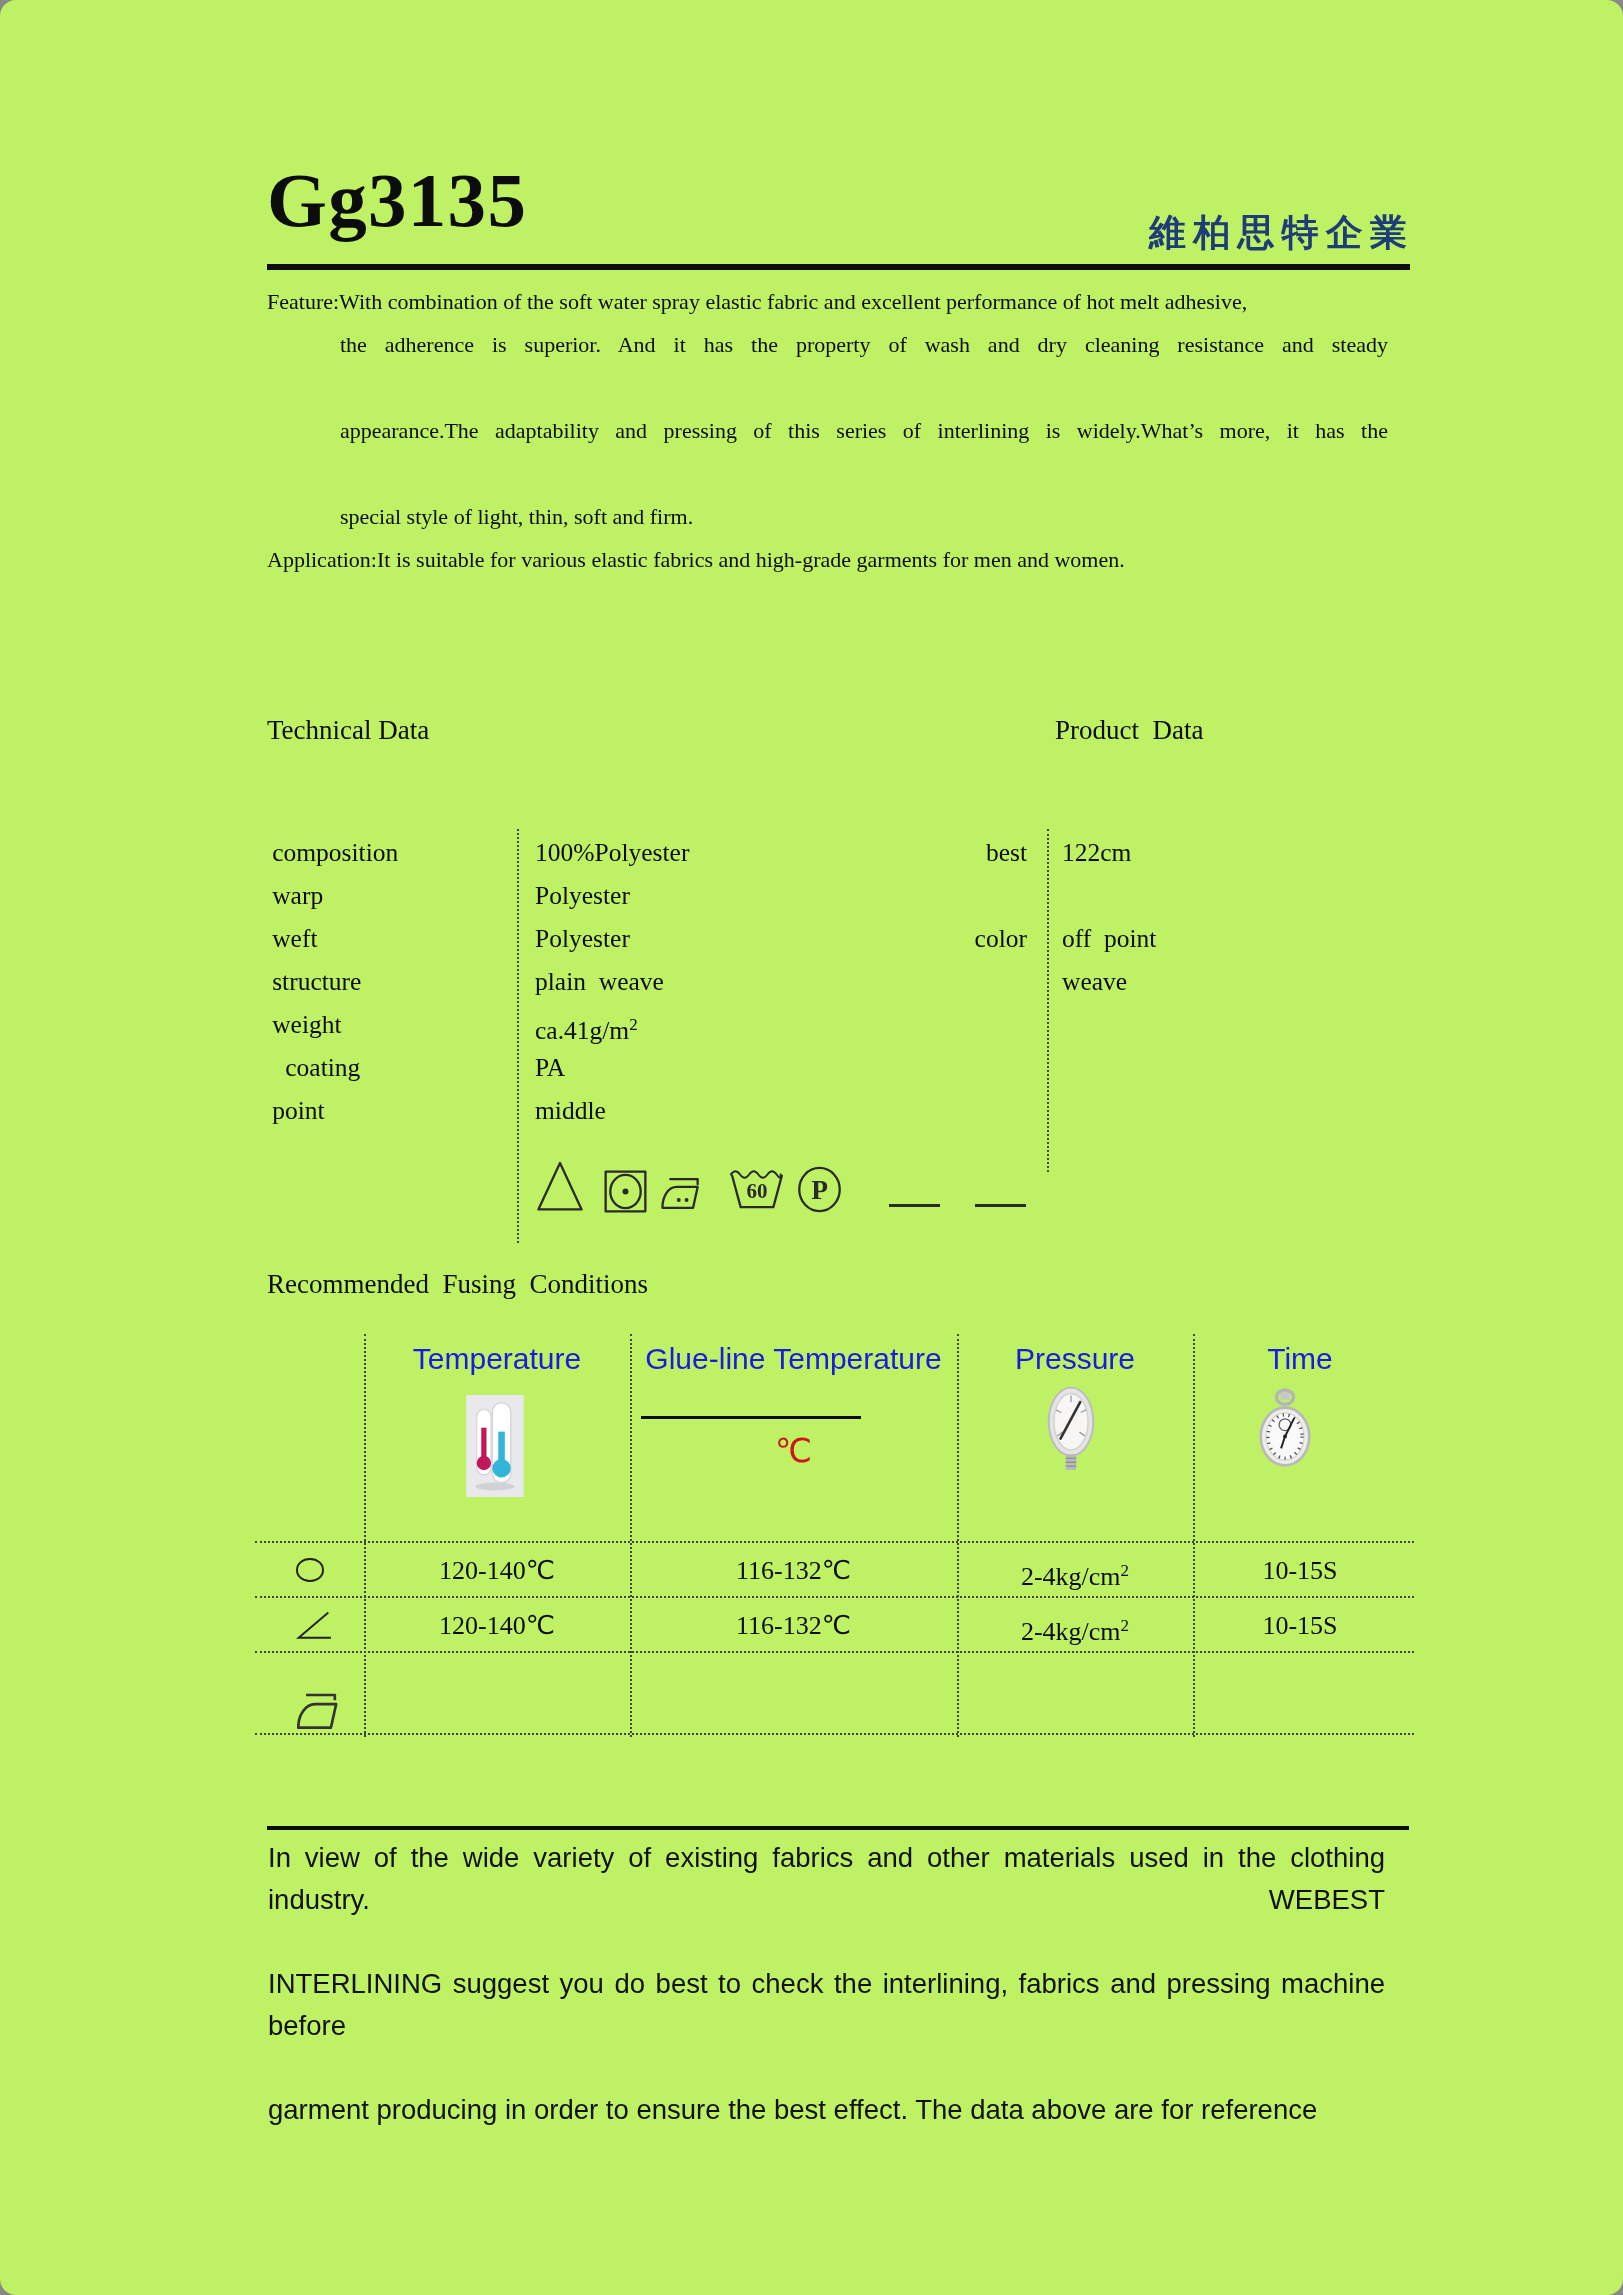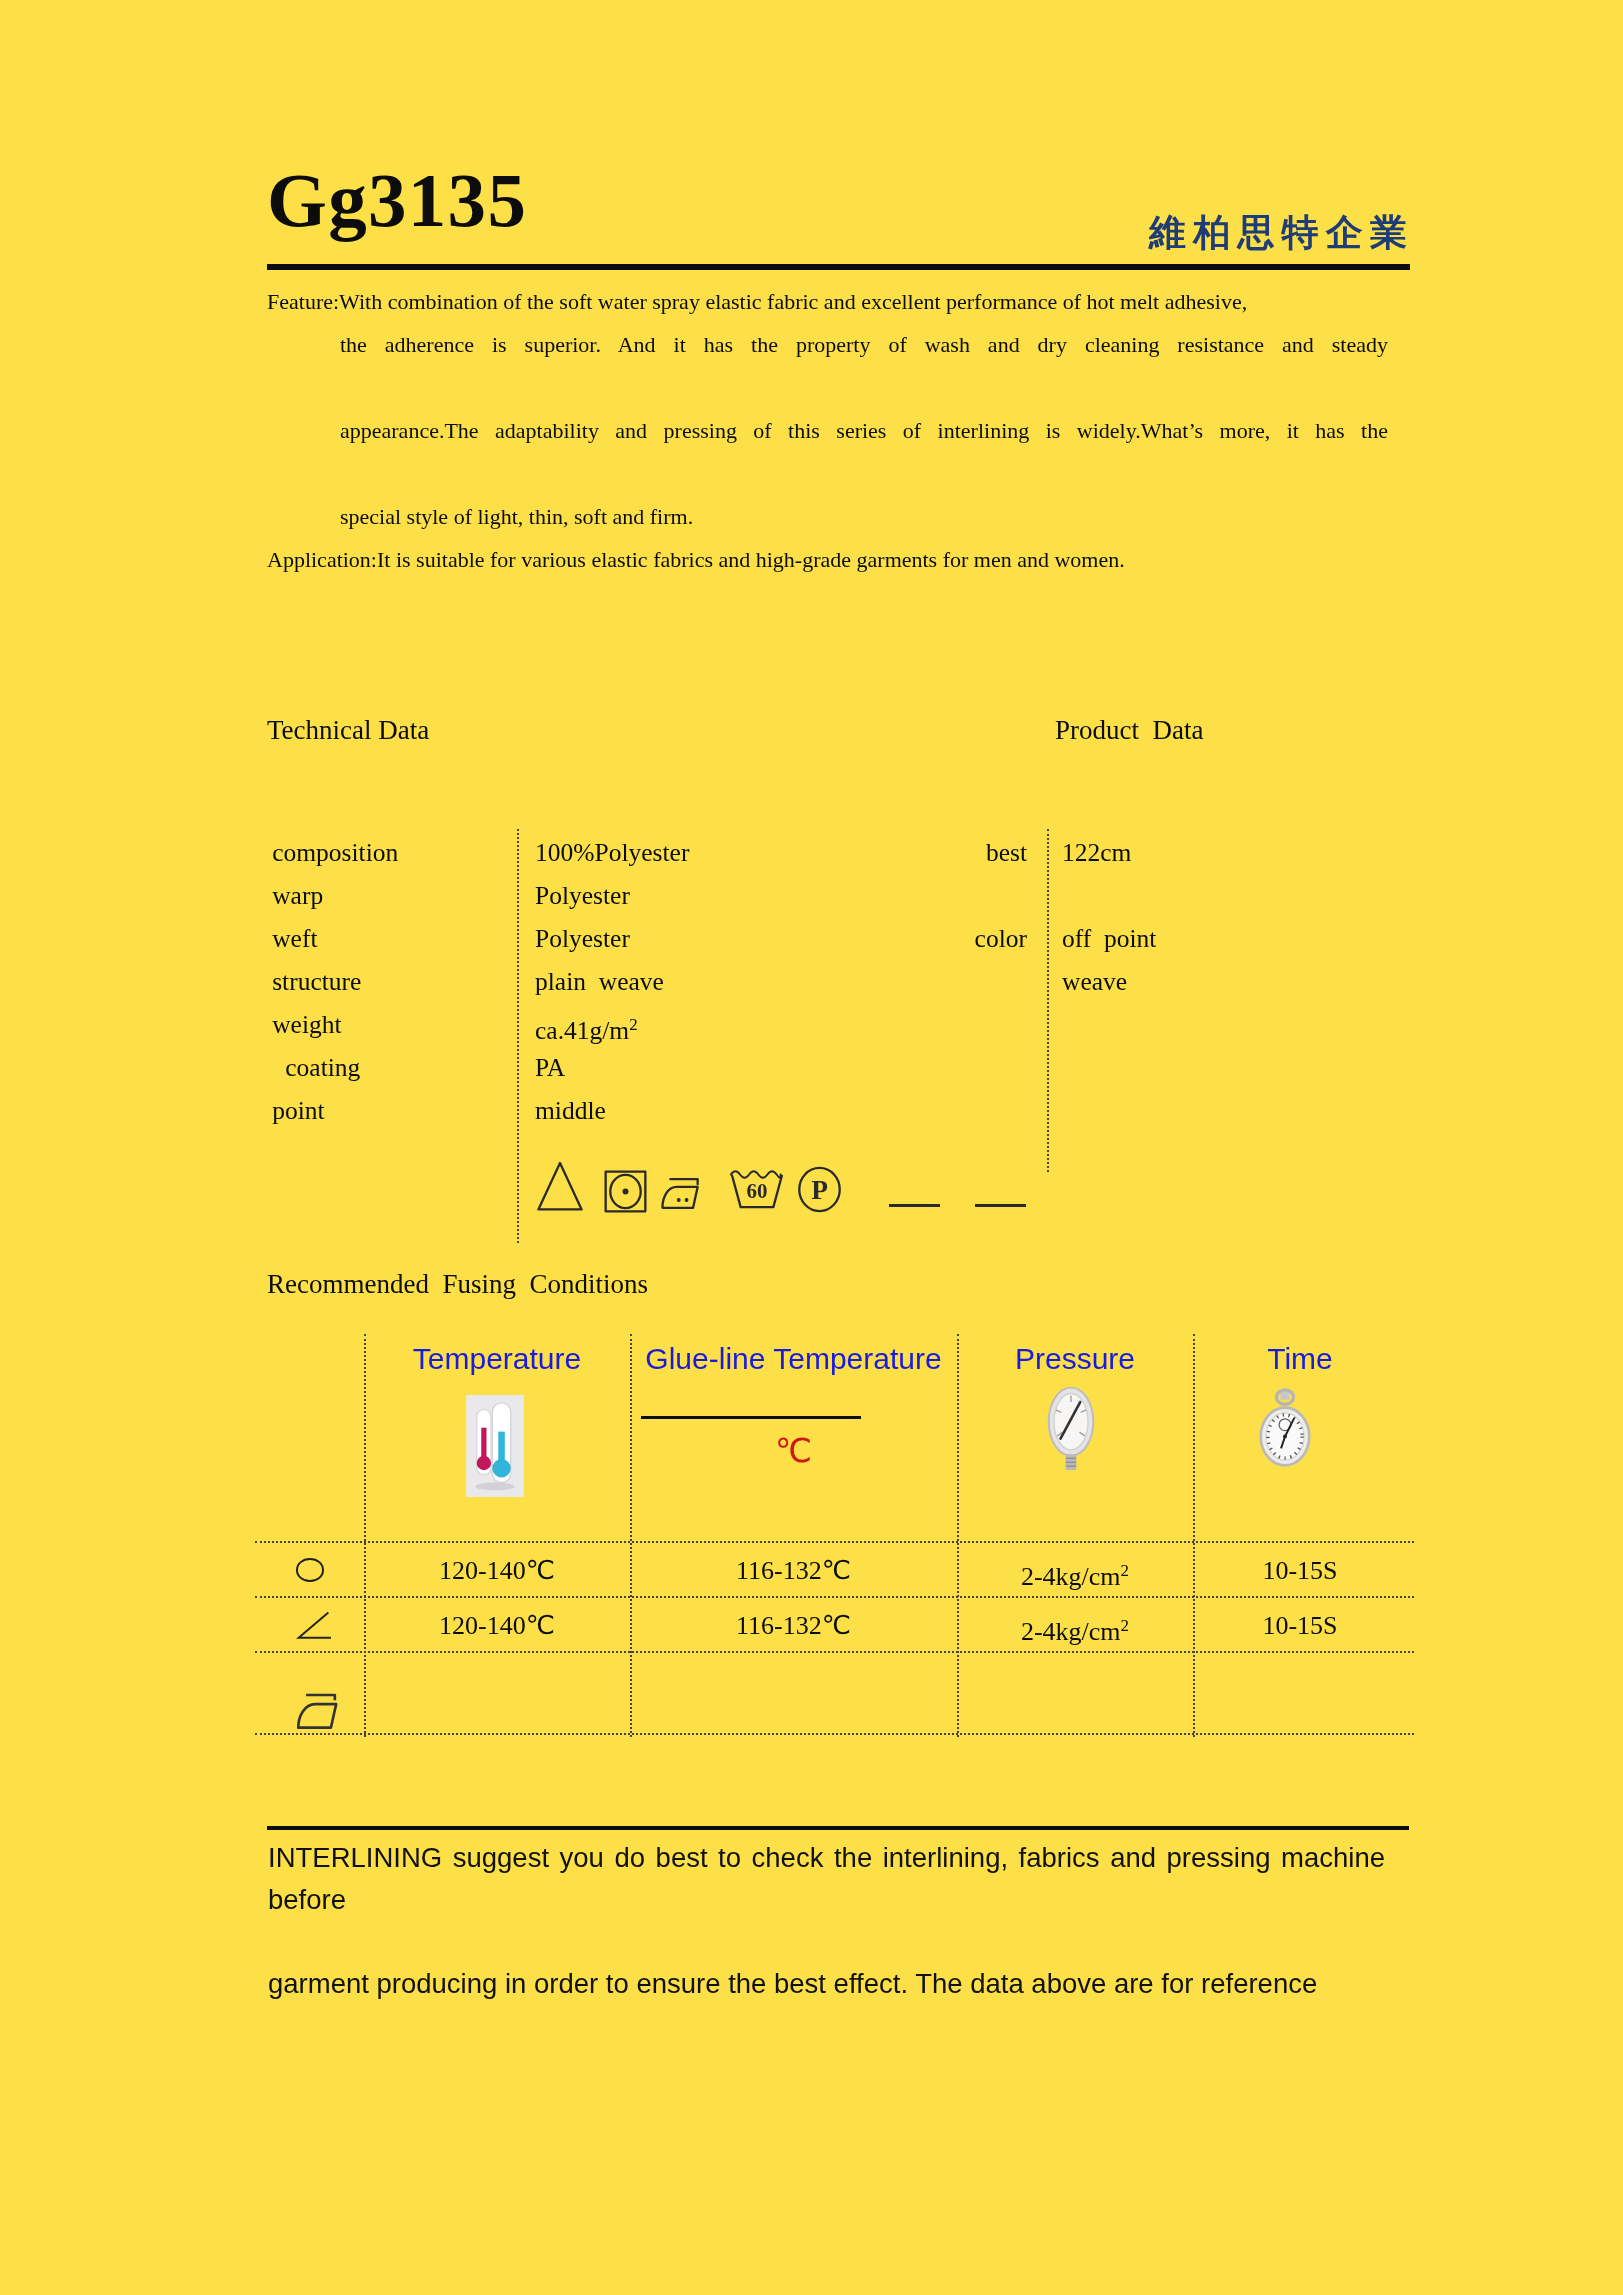--- a/index.html
+++ b/index.html
@@ -1,19 +1,19 @@
 <!DOCTYPE html>
 <html style="font-size:10.5px"><head>
 <meta charset="utf-8">
 <style>
   * { margin:0; padding:0; box-sizing:border-box; }
   html,body { background:#888; }
   #page {
-    position:relative; width:1623px; height:2295px; background:#fde047;
-    margin:0 auto; overflow:hidden;
+    position:relative; width:1623px; height:2295px; background:#bef264;
+    margin:0 auto; overflow:hidden;border-radius:16px;
   }
   .serif { font-family:"Liberation Serif","DejaVu Sans",serif; }
   .sans  { font-family:"Liberation Sans","DejaVu Sans",sans-serif; }
   .abs   { position:absolute; }
   .pre   { white-space:pre; }
   .just  { text-align:justify; }
   .just::after { content:""; display:inline-block; width:100%; height:0; }
 
   
   .product-code { left:267px; top:156px; font-size:77px; font-weight:bold; color:#0c0c0c; letter-spacing:1.3px; }
@@ -236,18 +236,19 @@
   <div class="abs serif fuse-cell fr2 fc-time">10-15S</div>
 
   <svg class="abs" style="left:293px; top:1687px;" width="51" height="46" viewBox="0 0 78 70">
     <path d="M20 12 H64 V20" fill="none" stroke="#333" stroke-width="4" stroke-linejoin="round"></path>
     <path d="M8 62 C8 44 18 26 34 26 L66 26 L58 62 Z" fill="none" stroke="#333" stroke-width="4" stroke-linejoin="round"></path>
   </svg>
 
 
   <div class="abs rule-bottom"></div>
   <div class="abs sans footer-text">
+    <div class="just">In view of the wide variety of existing fabrics and other materials used in the clothing industry. WEBEST</div>
     <div class="just">INTERLINING suggest you do best to check the interlining, fabrics and pressing machine before</div>
     <div>garment producing in order to ensure the best effect. The data above are for reference</div>
   </div>
 
 </div>
 
 
 </body></html>

